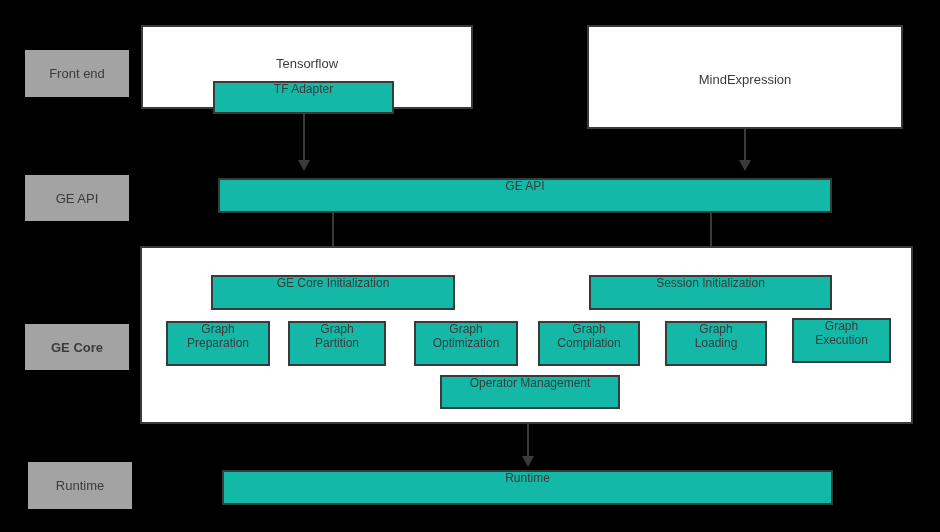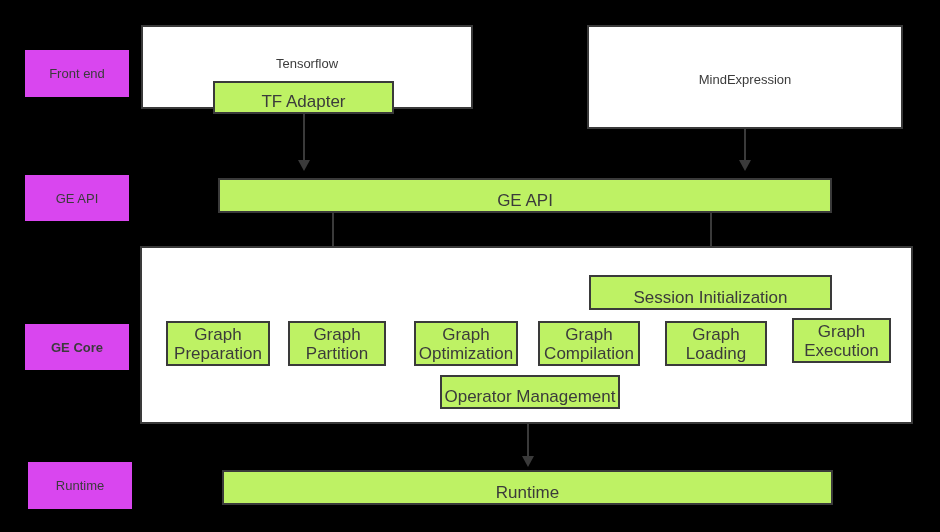--- a/index.html
+++ b/index.html
@@ -11,36 +11,36 @@
   #canvas {
     position: relative;
     width: 940px;
     height: 532px;
     background: #000000;
     overflow: hidden;
     font-family: "Liberation Sans", "DejaVu Sans", sans-serif;
   }
   .box {
     position: absolute;
-    background: #bef264;
+    background: #14b8a6;
     color: #3b3b3b;
     border: 2px solid #3a3a3a;
     box-sizing: border-box;
     display: flex;
-    align-items: flex-end;
+    align-items: flex-start;
     justify-content: center;
     text-align: center;
     line-height: 1.15;
-    font-size: 17px;
+    font-size: 12px;
     white-space: pre-line;
   }
   
   .stage-label {
     position: absolute;
-    background: #d946ef;
+    background: #a3a3a3;
     color: #3b3b3b;
     border: none;
     box-sizing: border-box;
     display: flex;
     align-items: center;
     justify-content: center;
     text-align: center;
     font-size: 13px;
   }
   
@@ -116,20 +116,23 @@
   </div>
 
   <div class="arrow-line" style="left:332px; top:213px; height:50px;"></div>
   <div class="arrow-head" style="left:327px; top:260px;"></div>
 
   <div class="arrow-line" style="left:710px; top:213px; height:50px;"></div>
   <div class="arrow-head" style="left:705px; top:260px;"></div>
 
   <div class="container-box" style="left:140px; top:246px; width:773px; height:178px;"></div>
 
+  <div class="box" style="left:211px; top:275px; width:244px; height:35px;">
+    <span>GE Core Initialization</span>
+  </div>
   <div class="box" style="left:589px; top:275px; width:243px; height:35px;">
     <span>Session Initialization</span>
   </div>
 
   <div class="box" style="left:166px; top:321px; width:104px; height:45px;">
     <span>Graph
 Preparation</span>
   </div>
   <div class="box" style="left:288px; top:321px; width:98px; height:45px;">
     <span>Graph

